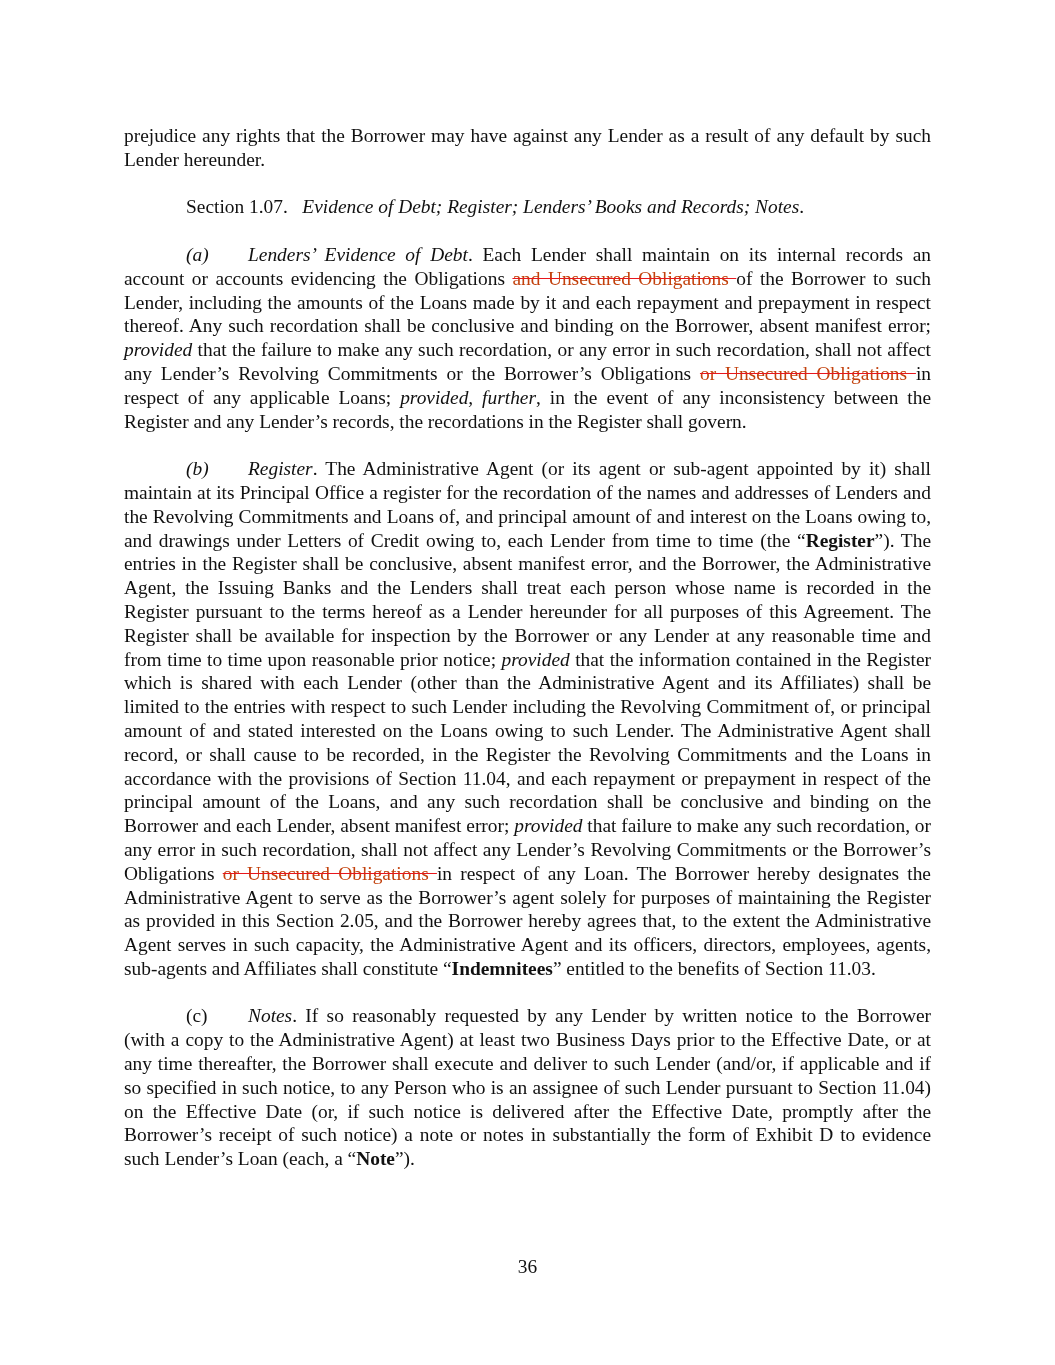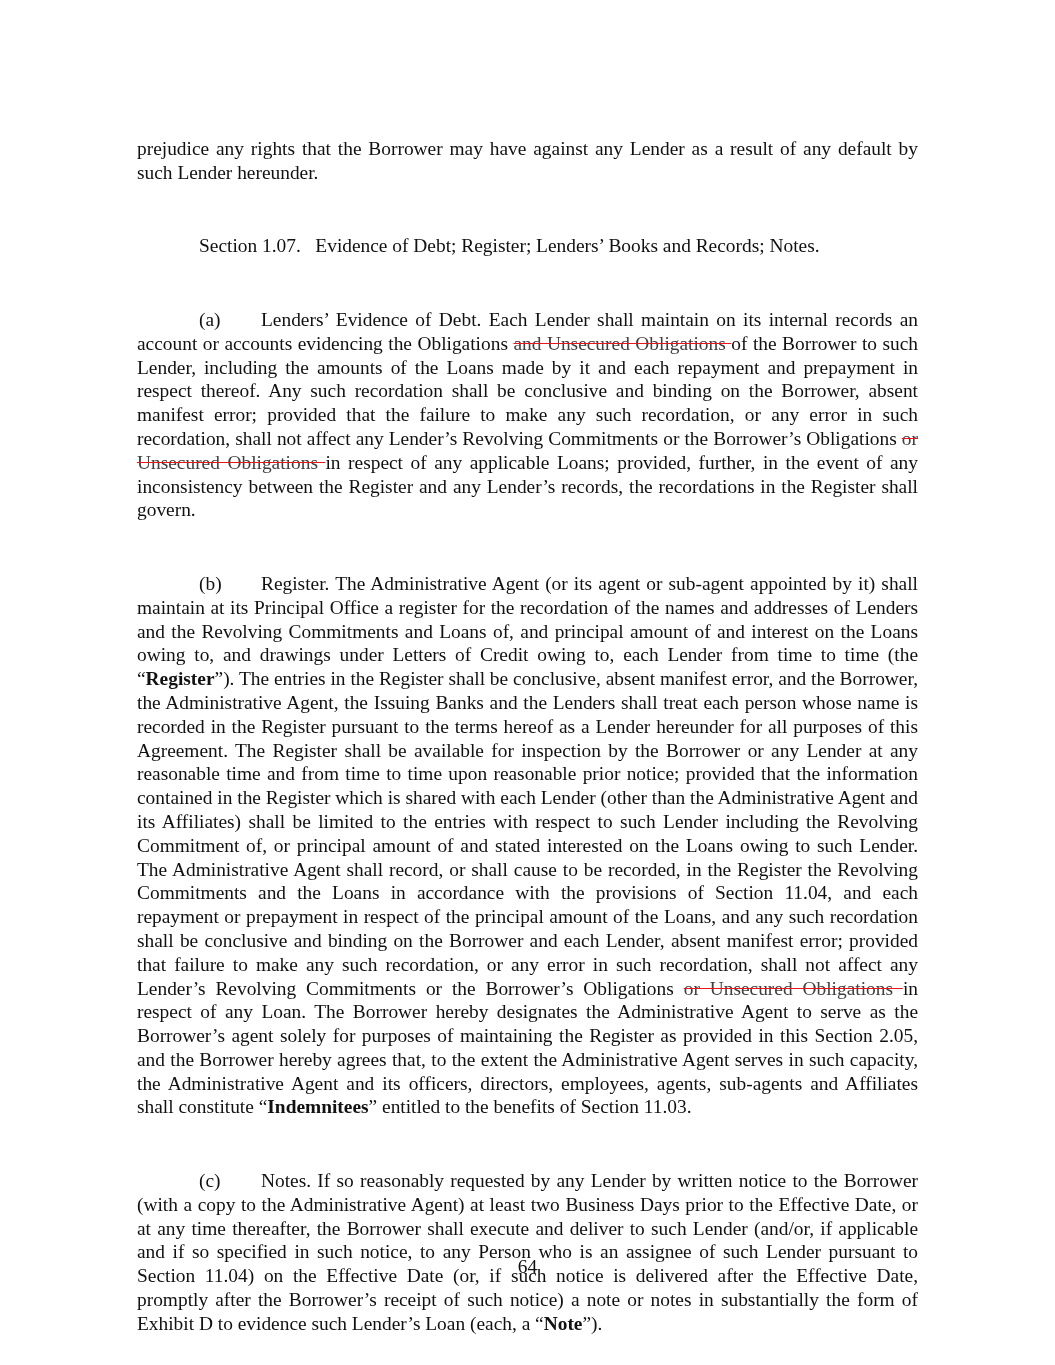--- a/index.html
+++ b/index.html
@@ -1,29 +1,29 @@
 <!DOCTYPE html>
 <html><head>
 <meta charset="utf-8">
 <style>
   html, body { margin: 0; padding: 0; background: #ffffff; }
   body {
     width: 1055px; height: 1365px; position: relative; overflow: hidden;
     font-family: "Liberation Serif", serif; color: #111;
   }
   .page { position: absolute; left: 124px; top: 124px; width: 807px; font-size: 19.4px; line-height: 23.8px; }
-  p { margin: 13px; text-align: justify; }
+  p { margin: 0; text-align: justify; }
   .gap { height: 23.8px; }
   .heading { text-indent: 62px; text-align: left; }
   .indent { text-indent: 62px; }
   .lbl { display: inline-block; width: 62px; text-indent: 0; }
-  .del { color: #404040; text-decoration: line-through; text-decoration-color: #e8171d; }
+  .del { color: #c2410c; text-decoration: line-through; text-decoration-color: #e8171d; }
   .u { }
   .b { font-weight: bold; }
-  .i { }
+  .i { font-style: italic; }
   .pagenum { position: absolute; top: 1256px; left: 0; width: 1055px; text-align: center; font-size: 19.4px; }
 </style>
 </head>
 <body>
 
 <div class="page">
   <p>prejudice any rights that the Borrower may have against any Lender as a result of any default by such Lender hereunder.</p>
   <div class="gap"></div>
 
   <p class="heading"><span>Section 1.07.</span>&nbsp;&nbsp;&nbsp;<span class="i">Evidence of Debt; Register; Lenders’ Books and Records; Notes</span><span>.</span></p>
@@ -31,13 +31,13 @@
 
   <p class="indent"><span class="lbl i">(a)</span><span class="i">Lenders’ Evidence of Debt</span><span>. Each Lender shall maintain on its internal records an account or accounts evidencing the Obligations </span><span class="del">and Unsecured Obligations </span><span>of the Borrower to such Lender, including the amounts of the Loans made by it and each repayment and prepayment in respect thereof. Any such recordation shall be conclusive and binding on the Borrower, absent manifest error; </span><span class="i">provided</span><span> that the failure to make any such recordation, or any error in such recordation, shall not affect any Lender’s Revolving Commitments or the Borrower’s Obligations </span><span class="del">or Unsecured Obligations </span><span>in respect of any applicable Loans; </span><span class="i">provided, further</span><span>, in the event of any inconsistency between the Register and any Lender’s records, the recordations in the Register shall govern.</span></p>
   <div class="gap"></div>
 
   <p class="indent"><span class="lbl i">(b)</span><span class="i">Register</span><span>. The Administrative Agent (or its agent or sub-agent appointed by it) shall maintain at its Principal Office a register for the recordation of the names and addresses of Lenders and the Revolving Commitments and Loans of, and principal amount of and interest on the Loans owing to, and drawings under Letters of Credit owing to, each Lender from time to time (the “</span><span class="b">Register</span><span>”). The entries in the Register shall be conclusive, absent manifest error, and the Borrower, the Administrative Agent, the Issuing Banks and the Lenders shall treat each person whose name is recorded in the Register pursuant to the terms hereof as a Lender hereunder for all purposes of this Agreement. The Register shall be available for inspection by the Borrower or any Lender at any reasonable time and from time to time upon reasonable prior notice; </span><span class="i">provided</span><span> that the information contained in the Register which is shared with each Lender (other than the Administrative Agent and its Affiliates) shall be limited to the entries with respect to such Lender including the Revolving Commitment of, or principal amount of and stated interested on the Loans owing to such Lender. The Administrative Agent shall record, or shall cause to be recorded, in the Register the Revolving Commitments and the Loans in accordance with the provisions of </span><span class="u">Section 11.04</span><span>, and each repayment or prepayment in respect of the principal amount of the Loans, and any such recordation shall be conclusive and binding on the Borrower and each Lender, absent manifest error; </span><span class="i">provided</span><span> that failure to make any such recordation, or any error in such recordation, shall not affect any Lender’s Revolving Commitments or the Borrower’s Obligations </span><span class="del">or Unsecured Obligations </span><span>in respect of any Loan. The Borrower hereby designates the Administrative Agent to serve as the Borrower’s agent solely for purposes of maintaining the Register as provided in this </span><span class="u">Section 2.05</span><span>, and the Borrower hereby agrees that, to the extent the Administrative Agent serves in such capacity, the Administrative Agent and its officers, directors, employees, agents, sub-agents and Affiliates shall constitute “</span><span class="b">Indemnitees</span><span>” entitled to the benefits of </span><span class="u">Section 11.03</span><span>.</span></p>
   <div class="gap"></div>
 
   <p class="indent"><span class="lbl">(c)</span><span class="i">Notes</span><span>. If so reasonably requested by any Lender by written notice to the Borrower (with a copy to the Administrative Agent) at least two Business Days prior to the Effective Date, or at any time thereafter, the Borrower shall execute and deliver to such Lender (and/or, if applicable and if so specified in such notice, to any Person who is an assignee of such Lender pursuant to </span><span class="u">Section 11.04</span><span>) on the Effective Date (or, if such notice is delivered after the Effective Date, promptly after the Borrower’s receipt of such notice) a note or notes in substantially the form of </span><span class="u">Exhibit D</span><span> to evidence such Lender’s Loan (each, a “</span><span class="b">Note</span><span>”).</span></p>
 </div>
 
-<div class="pagenum">64</div>
+<div class="pagenum">36</div>
 
 </body></html>

